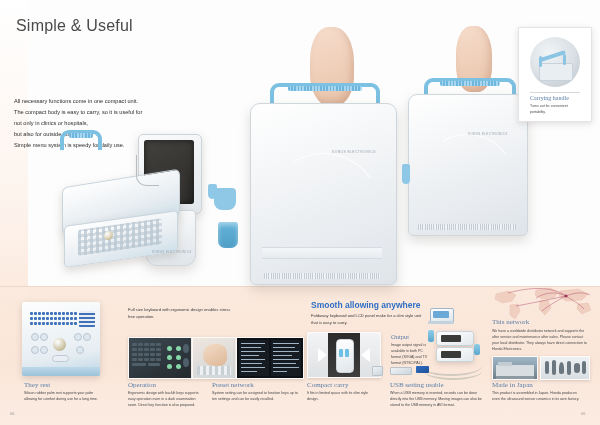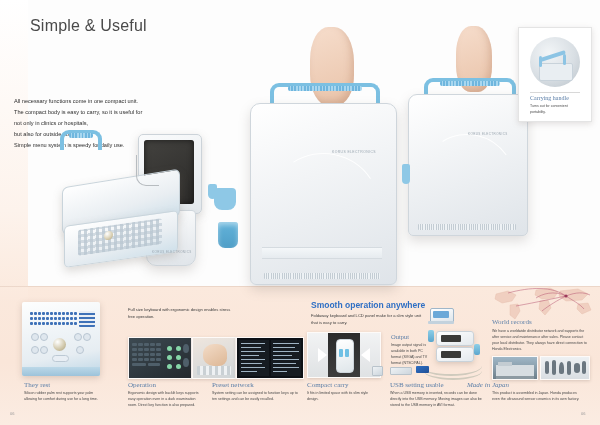--- a/index.html
+++ b/index.html
@@ -13,21 +13,21 @@
 
   
   .bg-top{position:absolute;left:0;top:0;width:600px;height:300px;background:#fdfdfd;}
   .bg-bottom{position:absolute;left:0;top:286px;width:600px;height:139px;
      background:linear-gradient(180deg,#fbe9dd 0%,#fae6d9 55%,#fbece2 100%);}
   .bg-left-tint{position:absolute;left:0;top:0;width:28px;height:300px;
      background:linear-gradient(180deg,#ffffff 0%,#fdf3ec 70%,#fbe9dd 100%);}
   .bg-shadowline{position:absolute;left:0;top:286px;width:600px;height:1px;background:rgba(190,160,140,.25);}
 
   
-  .headline-wrap{position:absolute;left:30px;top:18px;}
+  .headline-wrap{position:absolute;left:16px;top:18px;}
   .h-small{font-size:16px;color:#4a4a4a;letter-spacing:.2px;font-weight:400;line-height:1;}
   .h-big{font-size:55px;color:#2f6fc4;letter-spacing:-1px;line-height:.95;margin-top:2px;font-weight:400;}
   .lead{position:absolute;left:14px;top:96px;width:175px;font-size:5.6px;line-height:1.95;color:#2d2d2d;}
   .lead div{white-space:nowrap;}
 
   
   .dev{position:absolute;}
   .casing{background:linear-gradient(160deg,#ffffff 0%,#f2f4f6 40%,#dfe4e9 100%);
           border:1px solid #cfd6dc;border-radius:7px;
           box-shadow:0 5px 12px rgba(120,110,105,.22);}
@@ -316,21 +316,21 @@
         <i style="left:36px;top:25px;width:23px"></i>
       <i style="left:36px;top:29px;width:26px"></i>
         <i style="left:36px;top:33px;width:14px"></i>
     </div>
   </div>
   <div class="cap-title" style="left:128px;top:381px;">Operation</div>
   <div class="cap-body" style="left:128px;top:390px;width:72px;">Ergonomic design with backlit keys supports easy operation even in a dark examination room. Direct key function is also prepared.</div>
   <div class="cap-title" style="left:212px;top:381px;">Preset network</div>
   <div class="cap-body" style="left:212px;top:390px;width:88px;">System setting can be assigned to function keys up to ten settings and can be easily recalled.</div>
 
-  <div class="sec-head" style="left:311px;top:300px;">Smooth operation anywhere</div>
+  <div class="sec-head" style="left:311px;top:300px;">Smooth allowing anywhere</div>
   <div class="sec-sub" style="left:311px;top:312px;width:112px;">Foldaway keyboard and LCD panel make for a slim style unit that is easy to carry.</div>
 
   <div style="position:absolute;left:428px;top:308px;width:26px;height:18px;">
     <div style="position:absolute;left:2px;top:0;width:22px;height:13px;background:linear-gradient(165deg,#fff,#dce4ea);border:1px solid #9fb6c9;border-radius:2px;"></div>
     <div style="position:absolute;left:5px;top:3px;width:16px;height:7px;background:#6aa8d8;border-radius:1px;"></div>
     <div style="position:absolute;left:0;top:13px;width:26px;height:3px;background:#c3d2dd;border-radius:1px;"></div>
   </div>
 
   <div class="thumb" style="left:307px;top:332px;width:72px;height:44px;">
     <div class="th-slim">
@@ -379,39 +379,39 @@
         <path d="M74 12 C60 2, 38 3, 16 9"></path>
         <path d="M74 12 C62 6, 50 10, 44 14"></path>
         <path d="M74 12 C66 16, 56 22, 50 27"></path>
         <path d="M74 12 C80 16, 88 20, 92 25"></path>
         <path d="M74 12 C84 8, 92 8, 98 11"></path>
         <path d="M74 12 C64 14, 46 18, 24 22"></path>
       </g>
       <circle cx="74" cy="12" r="1.6" fill="#9c3a5a"></circle>
     </svg>
   </div>
-  <div class="cap-title" style="left:492px;top:318px;">World records</div>
+  <div class="cap-title" style="left:492px;top:318px;">This network</div>
   <div class="cap-body" style="left:492px;top:328px;width:96px;">We have a worldwide distributor network and supports the after service and maintenance after sales. Please contact your local distributor. They always have direct connection to Honda Electronics.</div>
 
   <div class="thumb" style="left:492px;top:356px;width:44px;height:22px;">
     <div class="th-fact">
       <u style="left:3px;top:8px;width:38px;height:11px;"></u>
       <u style="left:5px;top:5px;width:14px;height:4px;background:#c3ccd2"></u>
       <u style="left:3px;top:19px;width:38px;height:3px;background:#8d9aa2"></u>
     </div>
   </div>
   <div class="thumb" style="left:540px;top:356px;width:48px;height:22px;">
     <div class="th-probe">
       <i style="left:4px;top:4px;width:4px;height:13px"></i>
       <i style="left:11px;top:3px;width:4px;height:15px"></i>
       <i style="left:18px;top:5px;width:5px;height:12px;border-radius:50% 50% 2px 2px"></i>
       <i style="left:26px;top:4px;width:4px;height:14px"></i>
       <i style="left:33px;top:6px;width:6px;height:10px;border-radius:3px"></i>
       <i style="left:41px;top:4px;width:4px;height:13px"></i>
     </div>
   </div>
-  <div class="cap-title" style="left:467px;top:381px;font-style:italic;">Made in Japan</div>
+  <div class="cap-title" style="left:492px;top:381px;">Made in Japan</div>
   <div class="cap-body" style="left:492px;top:390px;width:92px;">This product is assembled in Japan. Honda produces even the ultrasound sensor ceramics in its own factory.</div>
 
   <div class="pageno" style="left:10px;top:411px;">06</div>
   <div class="pageno" style="left:581px;top:411px;">06</div>
 
 </div>
 
 </body></html>

